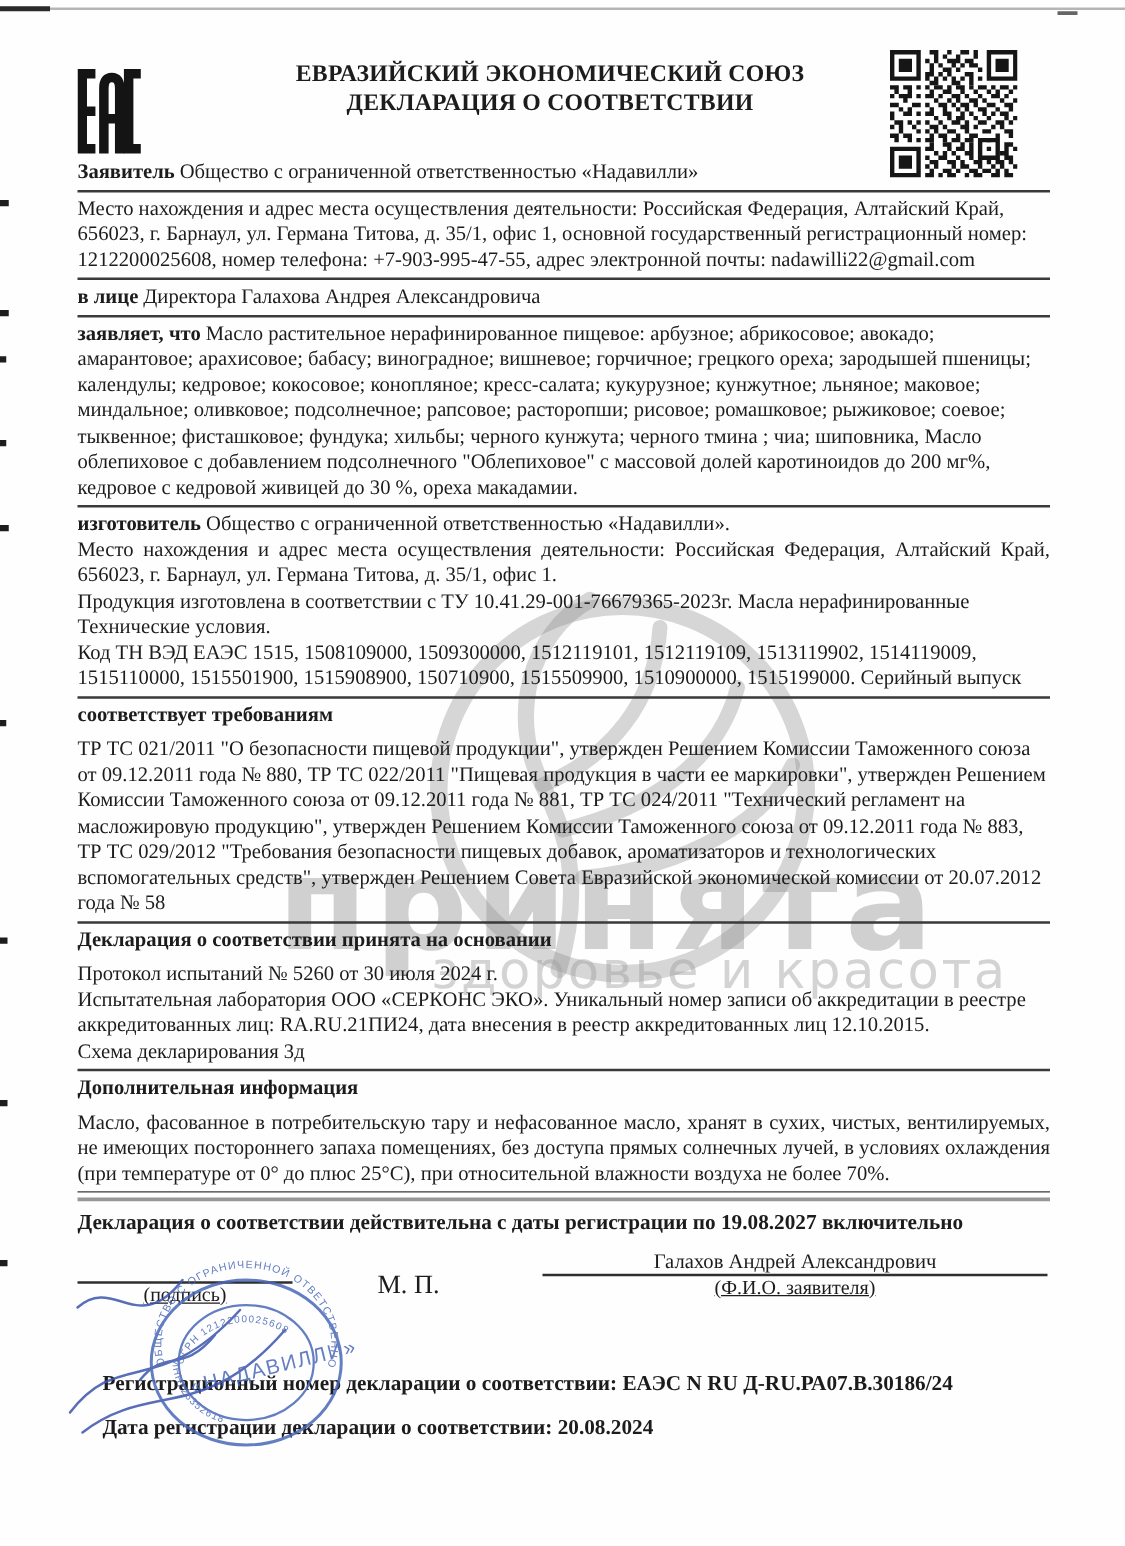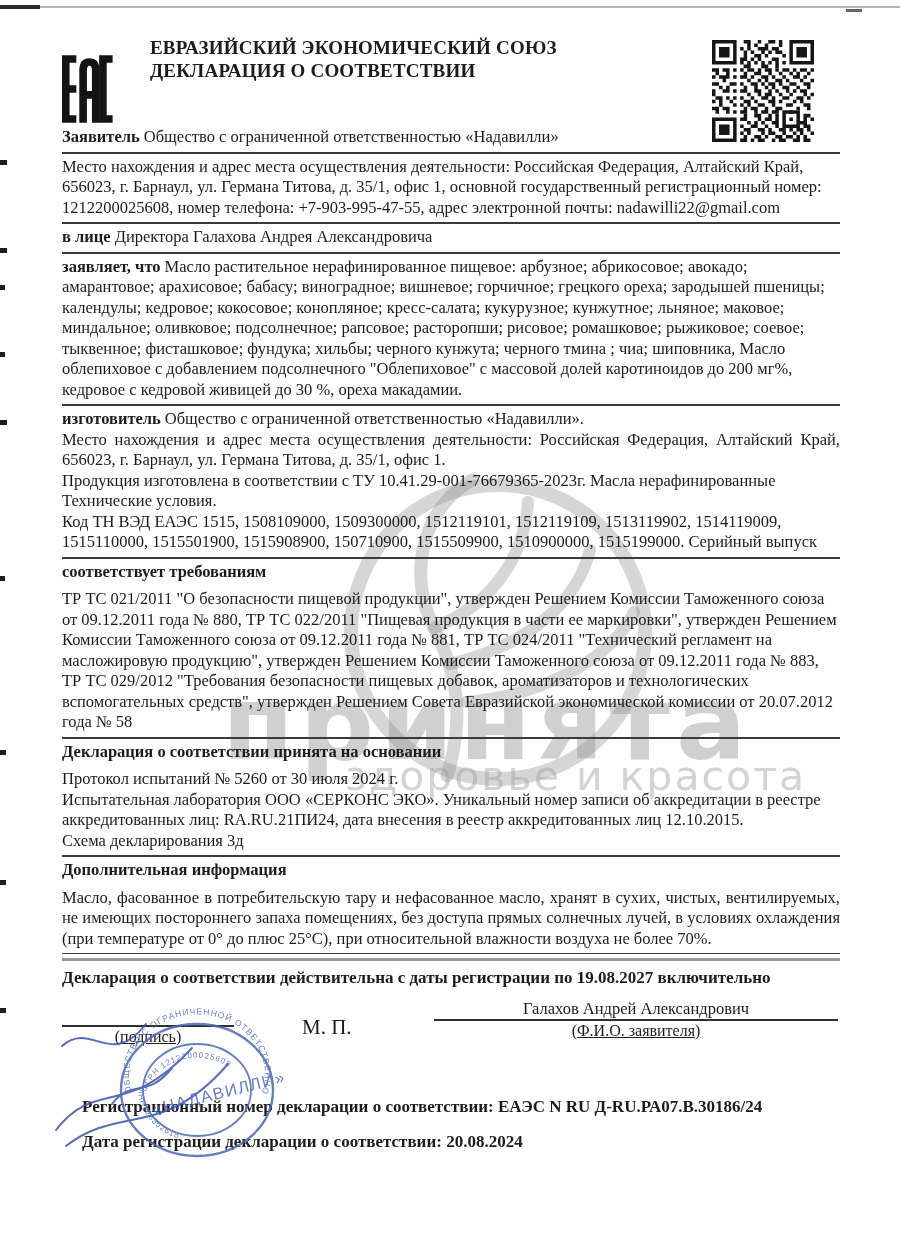--- a/index.html
+++ b/index.html
@@ -5,21 +5,21 @@
   html,body{margin:0;padding:0;background:#ffffff;}
   .page{position:relative;width:900px;height:1237px;background:#fefefe;overflow:hidden;
         font-family:"Liberation Serif","DejaVu Serif",serif;color:#1c1c1c;}
   
   .scan-top{position:absolute;top:6px;left:0;width:900px;height:2px;background:#b5b5b5;}
   .scan-top-dark{position:absolute;top:5px;left:0;width:40px;height:4px;background:#2a2a2a;}
   .scan-top-right{position:absolute;top:9px;left:846px;width:16px;height:3px;background:#666;}
   .speck{position:absolute;left:0;width:7px;height:5px;background:#1d1d1d;}
   
   .eac-logo{position:absolute;left:62px;top:50px;width:54px;height:78px;}
-  .doc-title{position:absolute;left:150px;top:36px;width:580px;text-align:left;
+  .doc-title{position:absolute;left:150px;top:48px;width:580px;text-align:center;
              font-weight:bold;font-size:19px;line-height:23px;letter-spacing:.2px;}
   .qr{position:absolute;left:712px;top:40px;width:102px;height:102px;}
   
   .wm{position:absolute;z-index:0;pointer-events:none;}
   .wm-brand{left:222px;top:662px;font-family:"DejaVu Sans","Liberation Sans",sans-serif;
             font-weight:bold;font-size:104px;color:rgba(145,145,145,.42);letter-spacing:6px;}
   .wm-tagline{left:345px;top:752px;font-family:"DejaVu Sans","Liberation Sans",sans-serif;
             font-size:41px;color:rgba(160,160,160,.45);letter-spacing:2px;}
   .wm-leaf{left:340px;top:470px;}
   

